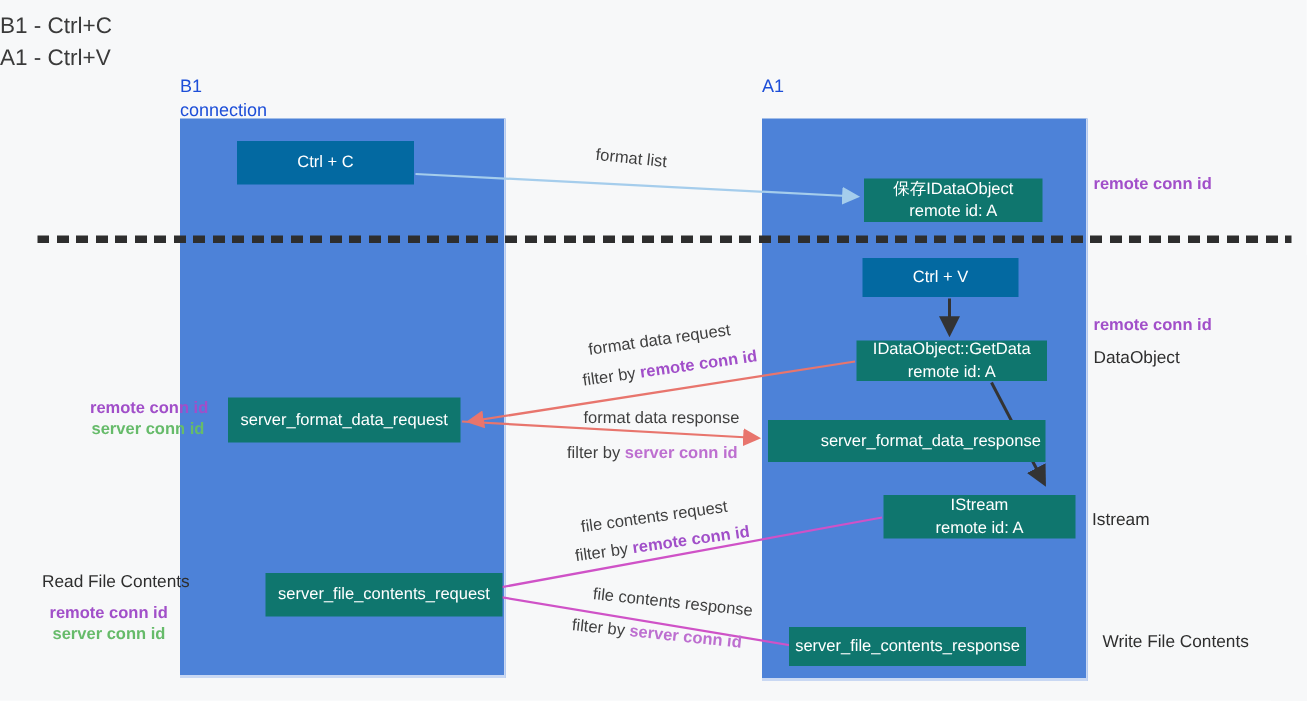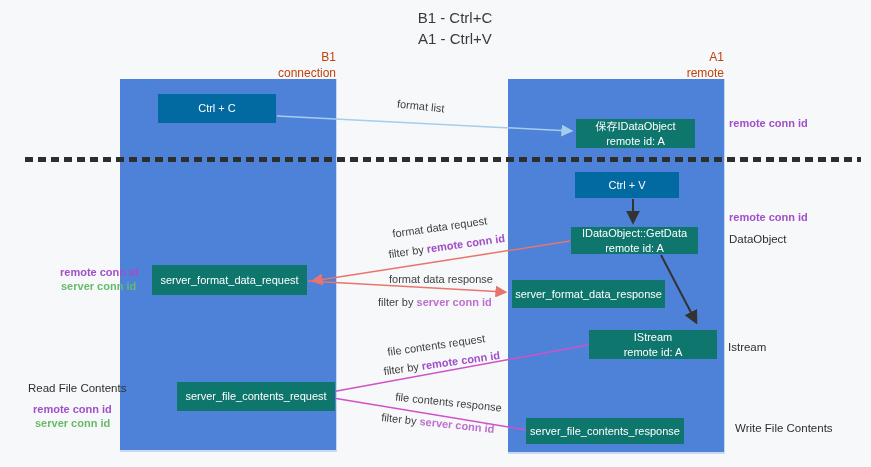--- a/index.html
+++ b/index.html
@@ -1,20 +1,20 @@
 <!DOCTYPE html>
 <html><head>
 <meta charset="utf-8">
 <style>
   html,body{margin:0;padding:0;}
   .canvas{position:relative;width:871px;height:467px;background:#f7f8f9;
           font-family:"Liberation Sans",sans-serif;overflow:hidden;}
   .abs{position:absolute;}
-  .title{left:0;right:0;top:7px;text-align:center;font-size:15px;color:#3a3a3a;line-height:1.4;margin-left:39px;}
-  .hdr{text-align:right;font-size:12px;color:#c2410c;line-height:1.3;}
+  .title{left:0;right:0;top:7px;text-align:left;font-size:15px;color:#3a3a3a;line-height:1.4;}
+  .hdr{text-align:left;font-size:12px;color:#1d4ed8;line-height:1.3;}
   .lane{background:#4d82d8;border-bottom:2px solid #c9d8f3;border-right:1px solid #c9d8f3;}
   .node{display:flex;flex-direction:column;align-items:center;justify-content:center;
         color:#fff;font-size:11px;line-height:1.3;text-align:center;white-space:nowrap;}
   .green{background:#0369a1;}
   .orange{background:#0f766e;}
   .elabel{font-size:11px;color:#3f3f3f;white-space:nowrap;transform-origin:center;}
   .rotn{transform:rotate(-8deg);}
   .rotp{transform:rotate(6deg);}
   .purple{color:#a14fc9;font-weight:bold;}
   .orchid{color:#bd6fd0;font-weight:bold;}
@@ -34,21 +34,20 @@
     <div>B1 - Ctrl+C</div>
     <div>A1 - Ctrl+V</div>
   </div>
 
   <div class="abs hdr" style="left:120px;top:50px;width:216px;">
     <div>B1</div>
     <div>connection</div>
   </div>
   <div class="abs hdr" style="left:508px;top:50px;width:216px;">
     <div>A1</div>
-    <div>remote</div>
   </div>
 
   <div class="abs lane" style="left:120px;top:79px;width:216px;height:371px;"></div>
   <div class="abs lane" style="left:508px;top:79px;width:216px;height:373px;"></div>
 
   <div class="abs dash" style="left:25px;top:157px;width:836px;"></div>
 
   <svg class="abs arrows" width="871" height="467" viewBox="0 0 871 467">
     <defs>
       <marker id="ah-blue" viewBox="0 0 10 10" refX="8" refY="5" markerWidth="8" markerHeight="8" orient="auto-start-reverse">
@@ -88,21 +87,21 @@
 
   <div class="abs node orange" style="left:571px;top:227px;width:127px;height:27px;">
     <div>IDataObject::GetData</div>
     <div>remote id: A</div>
   </div>
 
   <div class="abs node orange" style="left:152px;top:265px;width:155px;height:30px;">
     <div>server_format_data_request</div>
   </div>
 
-  <div class="abs node orange" style="left:512px;top:280px;width:153px;height:28px;">
+  <div class="abs node orange" style="left:512px;top:280px;width:153px;height:28px;padding-left:32px;">
     <div>server_format_data_response</div>
   </div>
 
   <div class="abs node orange" style="left:589px;top:330px;width:128px;height:29px;">
     <div>IStream</div>
     <div>remote id: A</div>
   </div>
 
   <div class="abs node orange" style="left:149px;top:382px;width:158px;height:29px;margin-left:28px;">
     <div>server_file_contents_request</div>

